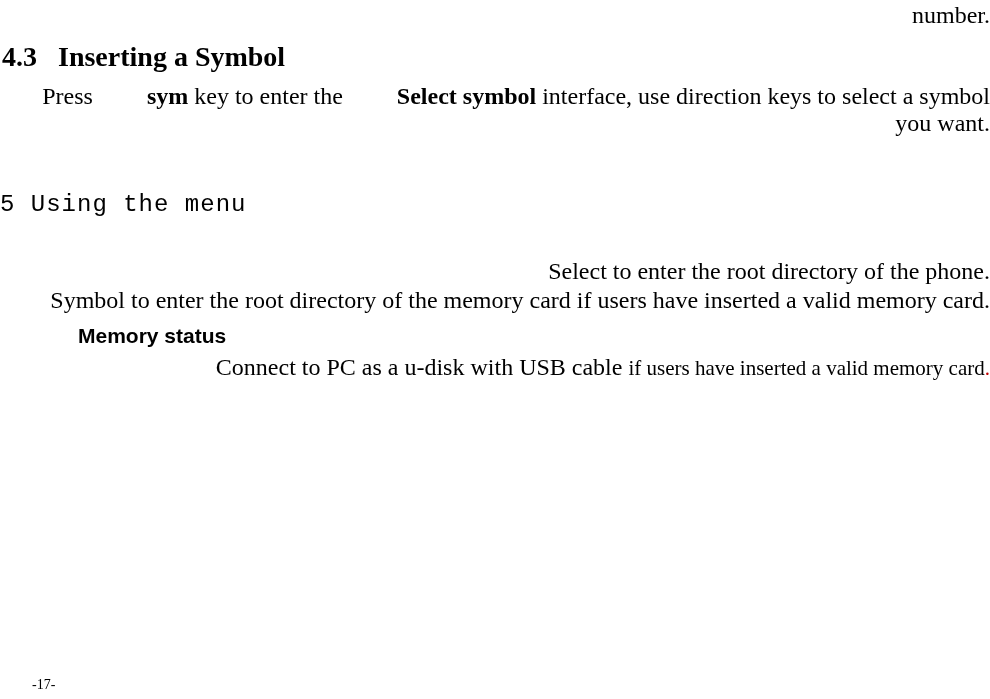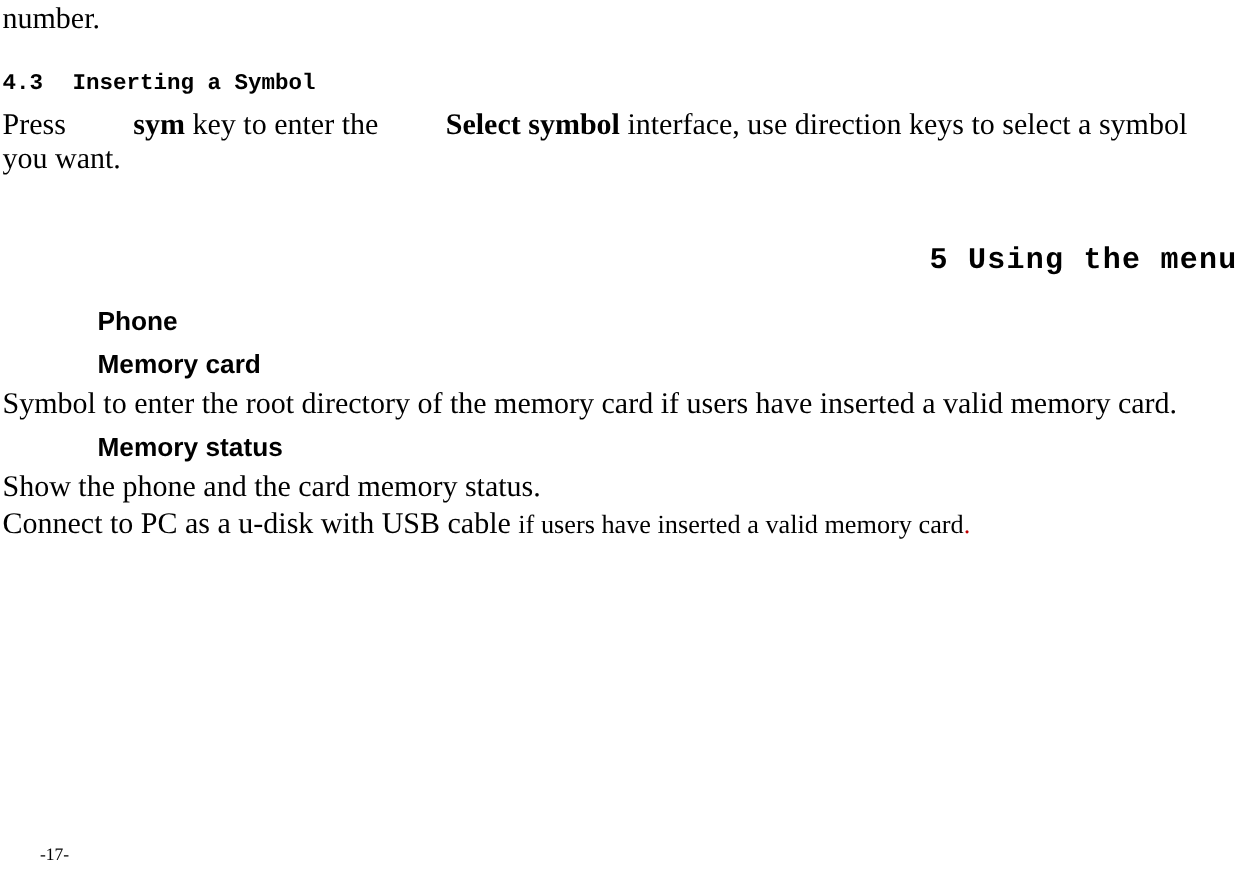--- a/index.html
+++ b/index.html
@@ -13,53 +13,54 @@
       box-sizing: border-box;
       position: relative;
     }
     .page {
       padding: 0 0 0 0;
       width: 100%;
       height: 100%;
       box-sizing: border-box;
     }
     .section-heading {
-      font-family: Liberation Mono, monospace;
+      font-family: Liberation Serif, serif;
       font-weight: bold;
-      font-size: 18px;
-      margin-top: 28px;
+      font-size: 28px;
+      margin-top: 12px;
       margin-bottom: 10px;
       margin-left: 2px;
     }
     .section-heading .num {
       display: inline-block;
       width: 56px;
     }
     .chapter-heading {
       font-family: "Courier New", monospace;
-      font-weight: bold;
+      font-weight: normal;
       font-size: 24px;
-      text-align: right;
+      text-align: left;
       margin-top: 54px;
-      margin-bottom: 24px;
+      margin-bottom: 40px;
       letter-spacing: 1px;
     }
     .sub-heading {
       font-family: Arial, Helvetica, sans-serif;
       font-weight: bold;
       font-size: 21px;
       margin-left: 78px;
       margin-top: 10px;
       margin-bottom: 6px;
     }
     .para {
       font-size: 24px;
       margin-left: 2px;
       margin-top: 2px;
       margin-bottom: 2px;
+      text-align: right;
     }
     .bold {
       font-weight: bold;
       margin-left: 48px;
     }
     .small {
       font-size: 21px;
     }
     .red-dot {
       color: #c00000;
@@ -84,27 +85,25 @@
     <span class="num">4.3</span><span>Inserting a Symbol</span>
   </p>
 
   <p class="para">
     <span>Press </span><span class="bold">sym</span><span> key to enter the </span><span class="bold">Select symbol</span><span> interface, use direction keys to select a symbol you want.</span>
   </p>
 
   <p class="chapter-heading">5  Using the menu</p>
 
 
-  <p class="sub-heading">Phone</p>
+  <p class="para">Select to enter the root directory of the phone.</p>
 
-  <p class="sub-heading">Memory card</p>
   <p class="para">Symbol to enter the root directory of the memory card if users have inserted a valid memory card.</p>
 
   <p class="sub-heading">Memory status</p>
-  <p class="para">Show the phone and the card memory status.</p>
 
   <p class="para">
     <span>Connect to PC as a u-disk with USB cable </span><span class="small">if users have inserted a valid memory card</span><span class="small red-dot">.</span>
   </p>
 
 </div>
 
 <div class="page-num">-17-</div>
 
 </body></html>

